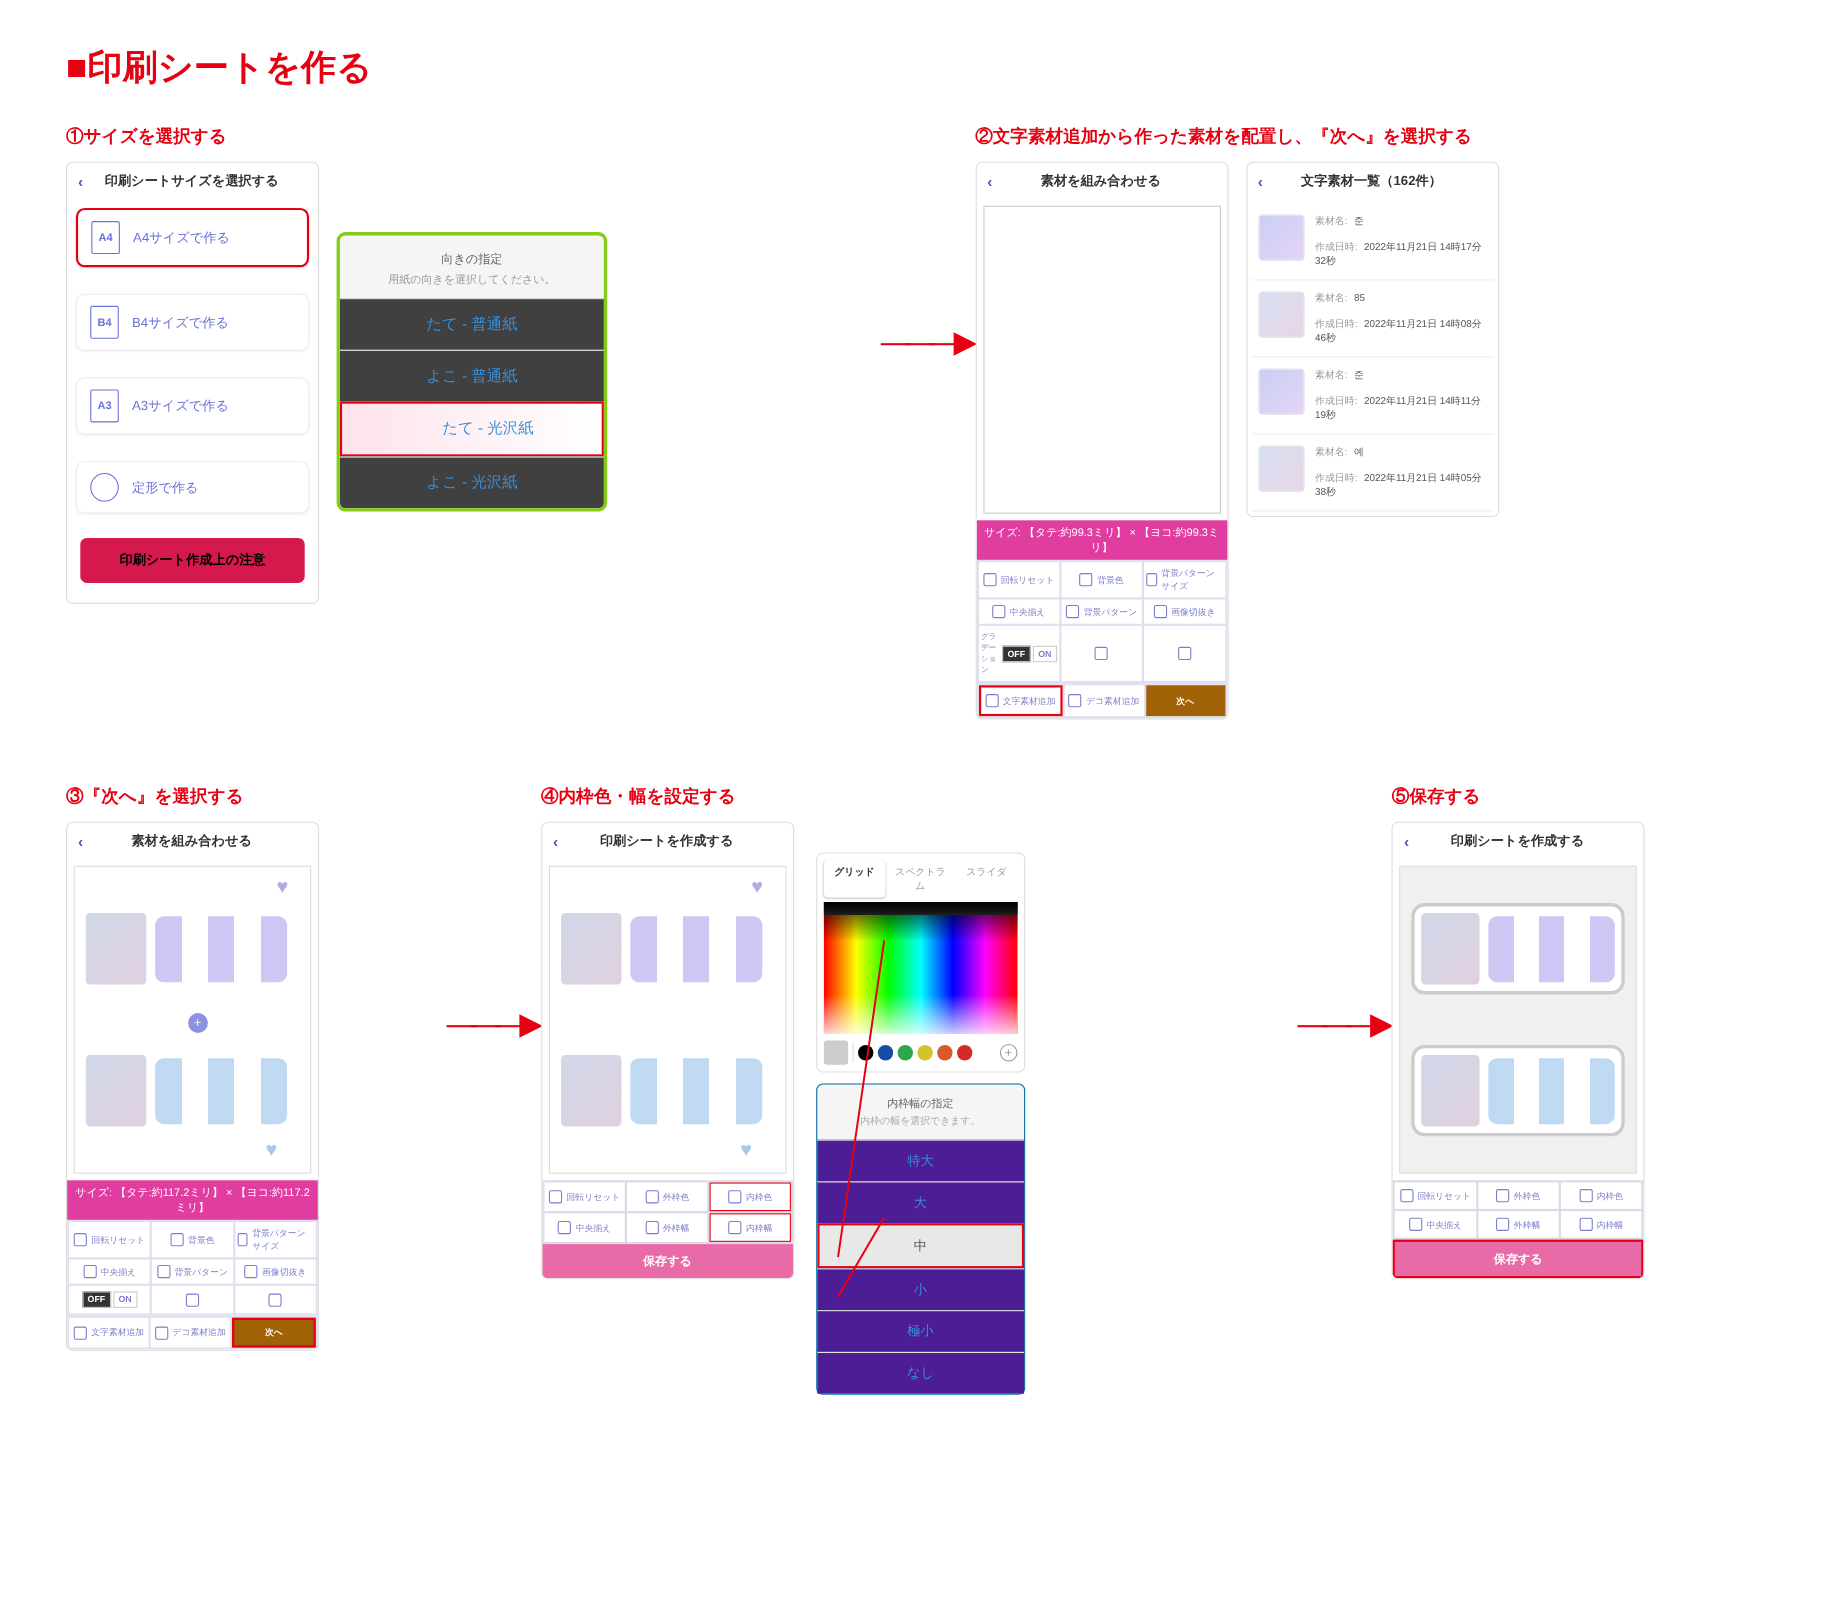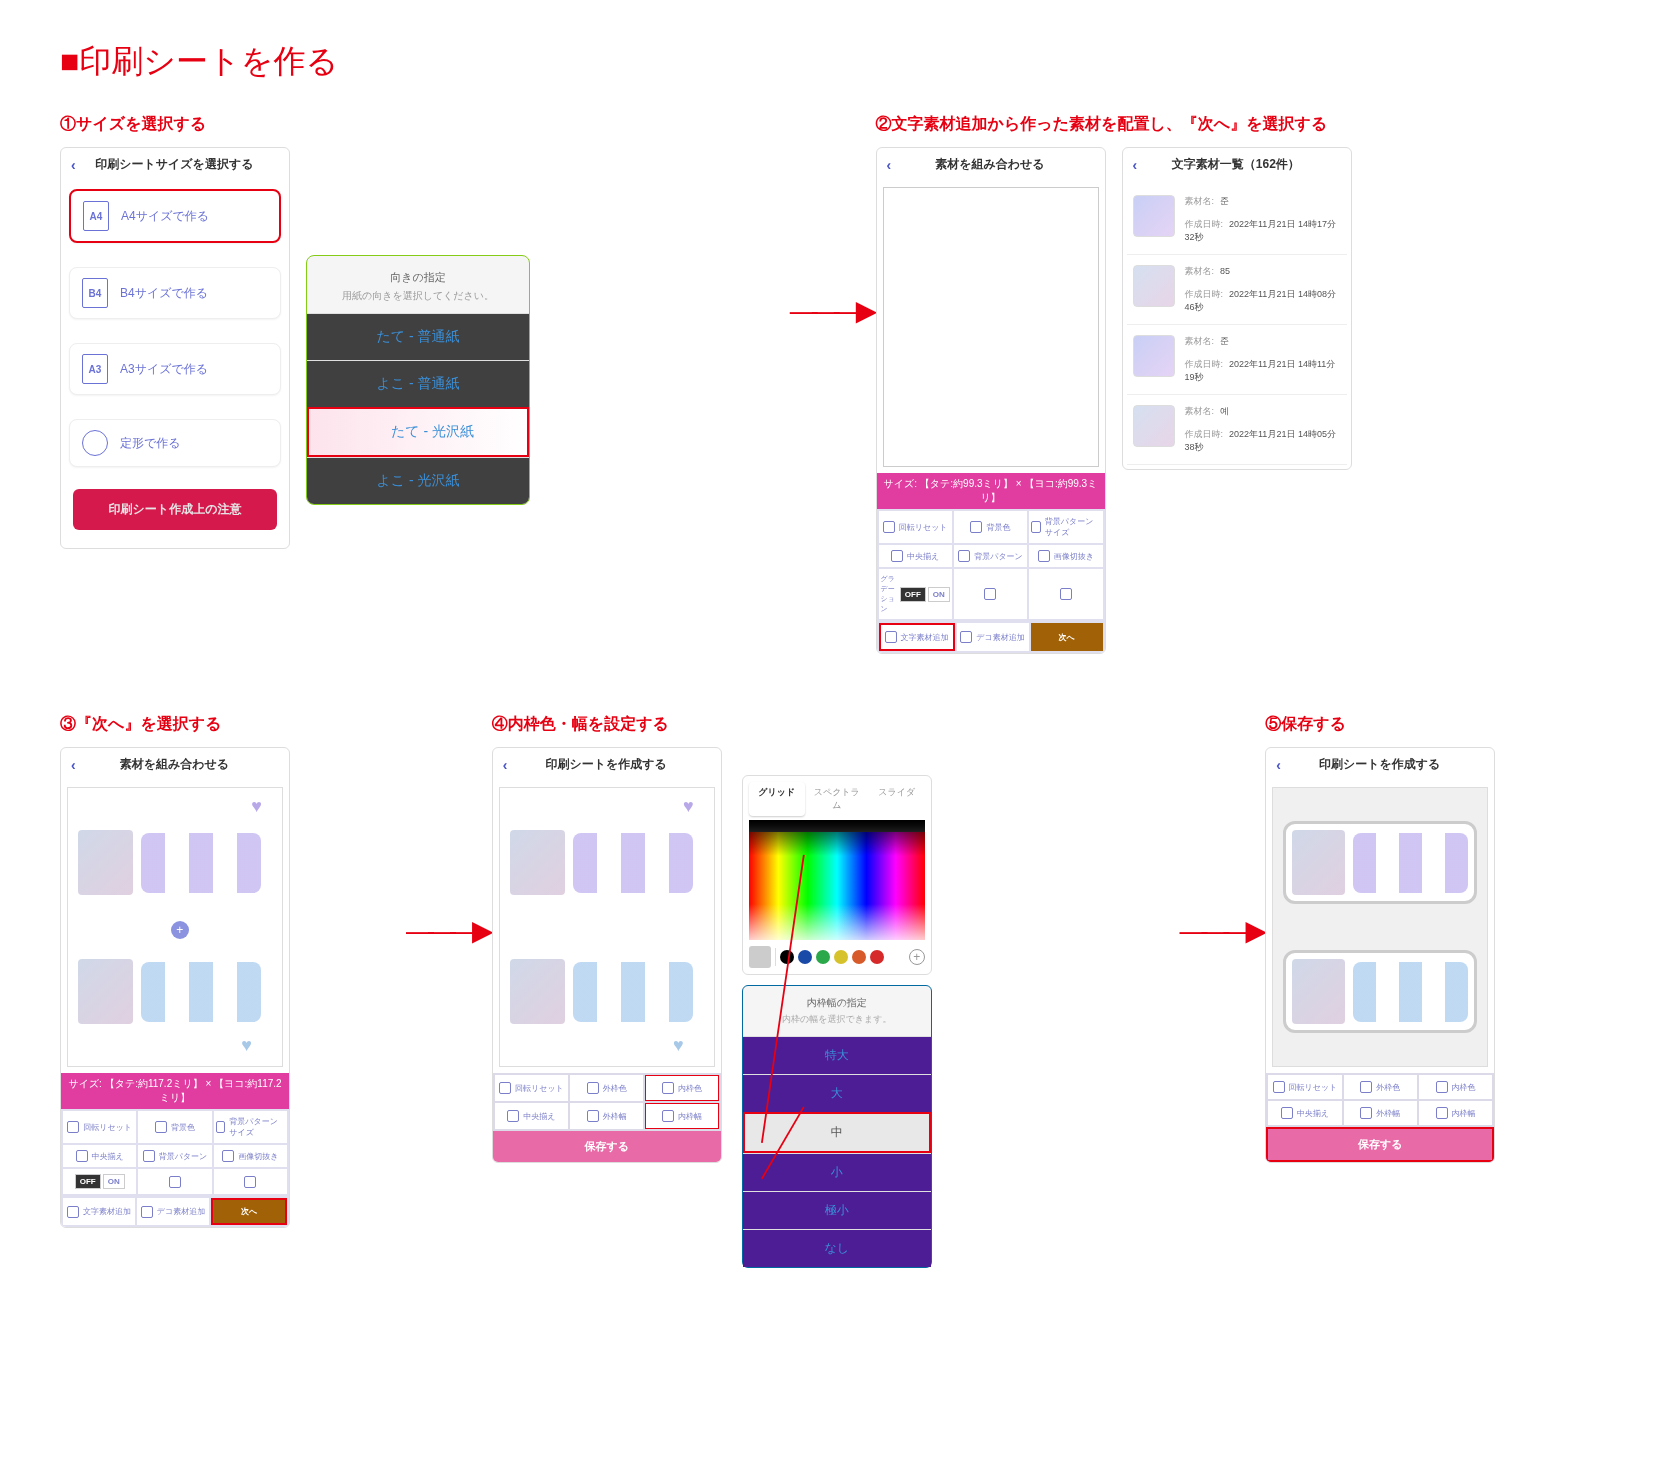--- a/index.html
+++ b/index.html
@@ -1,29 +1,29 @@
 <!DOCTYPE html>
 <html><head>
 <meta charset="utf-8">
 <style>
   * { box-sizing: border-box; margin: 0; padding: 0; }
   body { font-family: -apple-system, "Hiragino Sans", sans-serif; background: #fff; padding: 40px 60px; width: 1667px; }
-  .page-title { color: #e60012; font-size: 32px; font-weight: normal; margin-bottom: 30px; }
+  .page-title { color: #e60012; font-size: 32px; font-weight: bold; margin-bottom: 30px; }
   .step-title { color: #e60012; font-size: 16px; font-weight: bold; margin-bottom: 12px; white-space: nowrap;}
   .phone { width: 230px; background: #fff; border: 1px solid #ddd; border-radius: 6px; overflow: hidden; position: relative; }
   .phone-header { display: flex; align-items: center; padding: 8px 10px; font-size: 12px; font-weight: bold; color: #333; }
   .back-chev { color: #4a56c5; margin-right: 8px; font-size: 14px; }
   .header-title { flex: 1; text-align: center; padding-right: 14px; }
   .size-list { padding: 8px; display: flex; flex-direction: column; gap: 24px; justify-content: flex-end; }
   .size-item { display: flex; align-items: center; padding: 10px 12px; background: #fff; border: 1px solid #eee; border-radius: 8px; font-size: 12px; color: #6b72d6; box-shadow: 0 1px 2px rgba(0,0,0,0.05);}
   .size-item.hl { border: 2px solid #e60012; }
   .size-icon { width: 26px; height: 30px; border: 1.5px solid #6b72d6; border-radius: 2px; margin-right: 12px; display: flex; align-items: center; justify-content: center; font-size: 10px; font-weight: bold; }
   .fan-icon { width: 26px; height: 26px; border: 1.5px solid #6b72d6; border-radius: 50%; margin-right: 12px; position: relative;}
-  .notes-btn { margin: 14px 12px 18px; background: #d6194c; color: #e5e5e5; border-radius: 6px; padding: 12px; text-align: center; font-size: 12px; font-weight: bold; }
-  .orient-panel { width: 224px; background: #f5f5f5; border: 1px solid #84cc16; border-radius: 8px; overflow: hidden; margin-top: 108px; }
+  .notes-btn { margin: 14px 12px 18px; background: #d6194c; color: #000000; border-radius: 6px; padding: 12px; text-align: center; font-size: 12px; font-weight: bold; }
+  .orient-panel { width: 246px; background: #f5f5f5; border: 3px solid #84cc16; border-radius: 8px; overflow: hidden; margin-top: 64px; }
   .orient-head { padding: 14px 10px 10px; text-align: center; font-size: 11px; color: #666; }
   .orient-sub { font-size: 10px; color: #999; margin-top: 4px; }
   .orient-opt { padding: 14px; text-align: center; font-size: 14px; color: #3a8fd8; border-top: 1px solid #e0e0e0; background: #404040; }
   .orient-opt.hl { background: linear-gradient(to right, #fde3ec, #fff); border: 2px solid #e60012; padding-left: 43px; }
   .arrow-cell { display: flex; align-items: center; justify-content: center; }
   .arrow { color: #e60012; font-size: 28px; letter-spacing: -6px; white-space: nowrap;}
   .canvas-white { background: #fff; border: 1px solid #ccc; margin: 6px; height: 280px; }
   .pink-bar { background: #e13da0; color: #fff; font-size: 10px; text-align: center; padding: 4px; }
   .tool-grid { display: grid; grid-template-columns: repeat(3, 1fr); gap: 2px; background: #e0dff0; padding: 2px; }
   .tool-cell { background: #fff; display: flex; align-items: center; justify-content: center; gap: 4px; font-size: 8px; color: #7b7fc9; padding: 5px 2px; }

